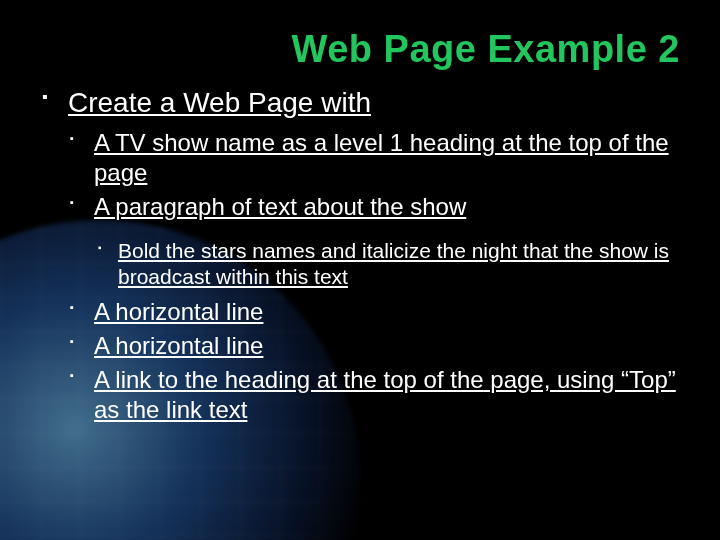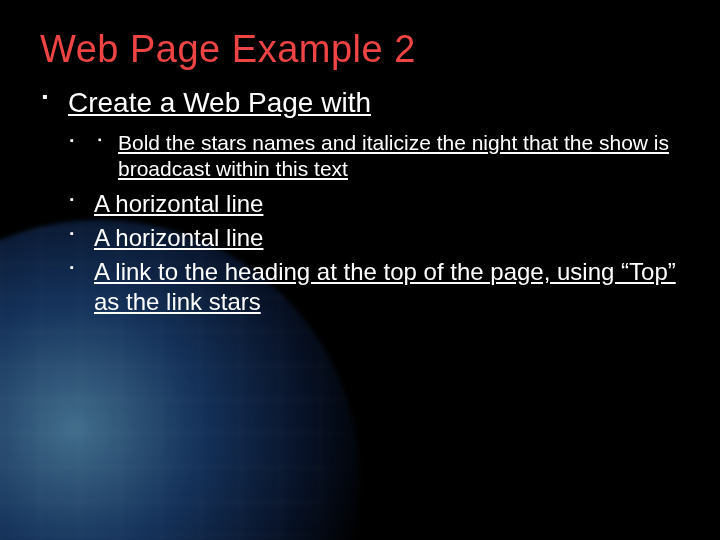--- a/index.html
+++ b/index.html
@@ -38,24 +38,24 @@
         rgba(255,255,255,0.05) 0 1px, transparent 1px 40px);
     mask: radial-gradient(circle at 45% 40%, #000 0 58%, transparent 68%);
   }
   .slide {
     position: relative;
     width: 720px;
     height: 540px;
     padding: 28px 40px 24px 40px;
   }
   h1.title {
-    color: #ef4444;
-    font-weight: 400;
+    color: #22c55e;
+    font-weight: 700;
     font-size: 38px;
-    text-align: left;
+    text-align: right;
     margin-bottom: 14px;
     letter-spacing: 0.5px;
   }
   ul { list-style: none; }
   .lvl1 > li {
     position: relative;
     padding-left: 28px;
     font-size: 28px;
     line-height: 1.25;
     margin-bottom: 6px;
@@ -81,21 +81,21 @@
   }
   .lvl2 > li::before {
     content: "▪";
     position: absolute;
     left: 2px;
     top: 4px;
     font-size: 11px;
     color: #fff;
   }
   .lvl3 {
-    margin-top: 10px;
+    margin-top: 16px;
     margin-bottom: 6px;
   }
   .lvl3 > li {
     position: relative;
     padding-left: 24px;
     font-size: 21px;
     line-height: 1.25;
     margin-bottom: 2px;
   }
   .lvl3 > li::before {
@@ -115,32 +115,36 @@
 <div class="slide">
 
   <h1 class="title">Web Page Example 2</h1>
 
   <ul class="lvl1">
     <li>
       <span>Create a Web Page with</span>
 
       <ul class="lvl2">
         <li>
+          <span>A TV show name as a level 1 heading at the top of the page</span>
+        </li>
+        <li>
+          <span>A paragraph of text about the show</span>
           <ul class="lvl3">
             <li>
               <span>Bold the stars names and italicize the night that the show is broadcast within this text</span>
             </li>
           </ul>
         </li>
         <li>
           <span>A horizontal line</span>
         </li>
         <li>
           <span>A horizontal line</span>
         </li>
         <li>
-          <span>A link to the heading at the top of the page, using “Top” as the link stars</span>
+          <span>A link to the heading at the top of the page, using “Top” as the link text</span>
         </li>
       </ul>
     </li>
   </ul>
 
 </div>
 
 </body></html>

